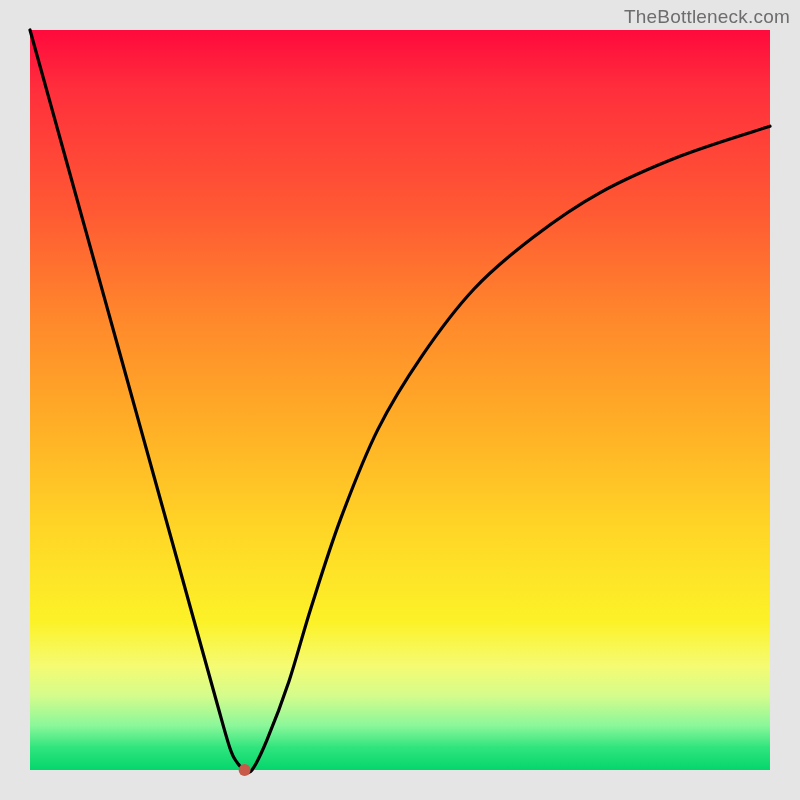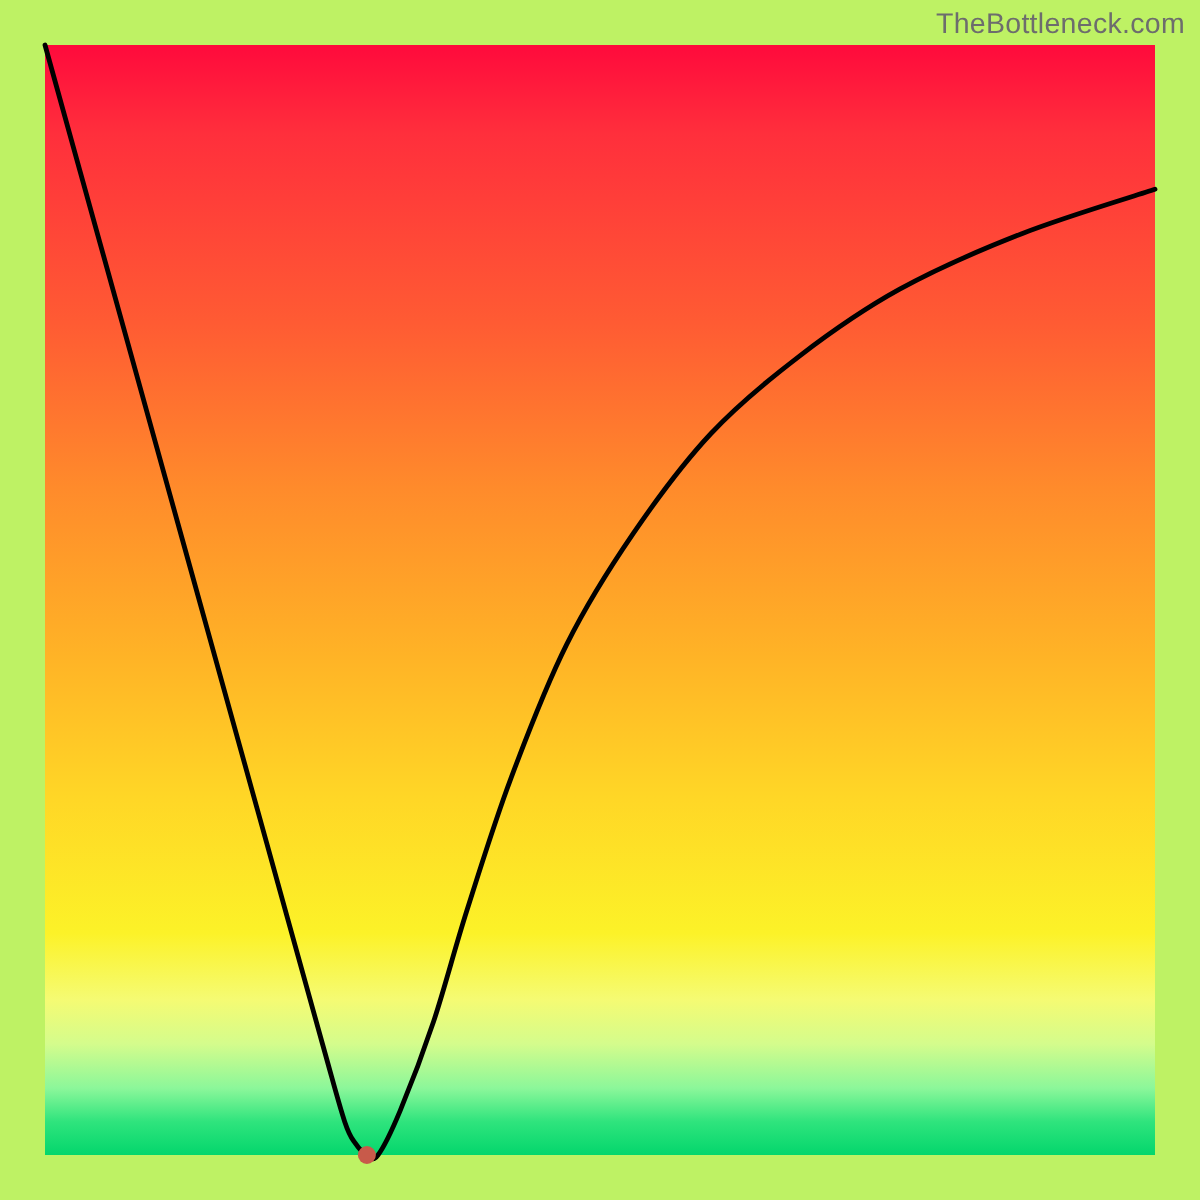--- a/index.html
+++ b/index.html
@@ -8,21 +8,21 @@
     width: 800px;
     height: 800px;
     overflow: hidden;
     background: #000;
     font-family: Arial, Helvetica, sans-serif;
   }
   .chart-wrap {
     position: relative;
     width: 800px;
     height: 800px;
-    background: #bef264;
+    background: #e5e5e5;
   }
   .plot-area {
     position: absolute;
     left: 30px;
     top: 30px;
     width: 740px;
     height: 740px;
     
     background: linear-gradient(
       to bottom,

